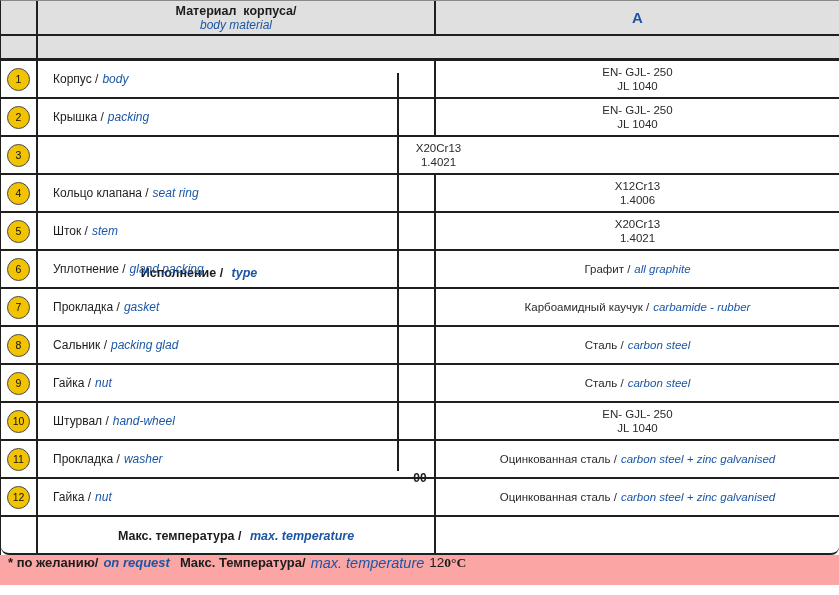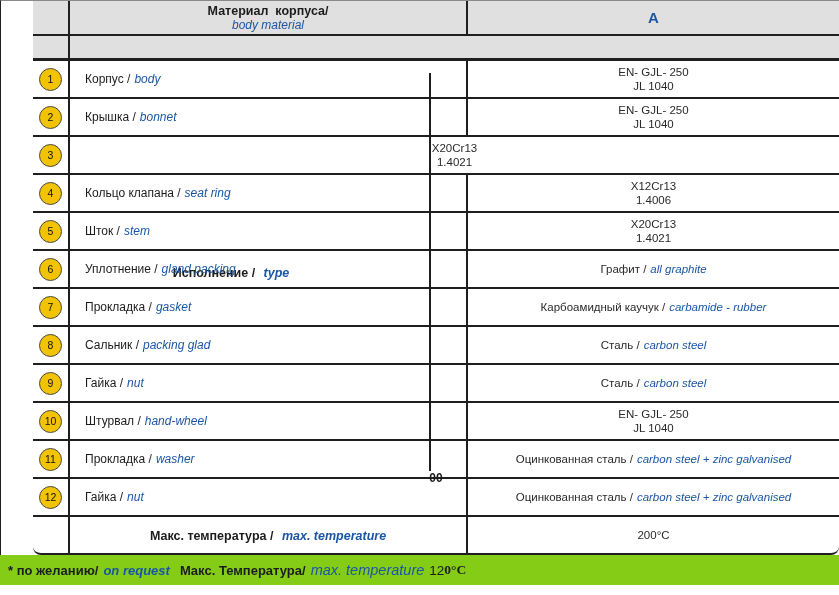--- a/index.html
+++ b/index.html
@@ -1,21 +1,21 @@
 <!DOCTYPE html>
 <html><head>
 <meta charset="utf-8">
 <style>
   * { box-sizing: border-box; margin: 0; padding: 0; }
   html, body { width: 839px; height: 595px; background: #ffffff;
     font-family: "Liberation Sans", sans-serif; color: #1c1c1c; overflow: hidden; }
 
   .spec-table { width: 839px; border-left: 1px solid #1f1f1f; border-top: 1px solid #8a8a8a; }
 
-  .row { display: flex; align-items: stretch; border-bottom: 2px solid #1f1f1f; background: #ffffff; margin-left: 32px; }
+  .row { display: flex; align-items: stretch; border-bottom: 2px solid #1f1f1f; background: #ffffff; }
   .row.header { background: #e0e0e0; }
   .row.header-1 { height: 35px; }
   .row.header-2 { height: 25px; border-bottom-width: 3px; flex-direction: column; }
   .row.body-row { height: 38px; }
   .row.footer-row { height: 38px; border-radius: 8px; }
 
   .col-badge { flex: 0 0 37px; width: 37px; border-right: 2px solid #1f1f1f;
     display: flex; align-items: center; justify-content: center; }
   .col-name { flex: 0 0 398px; width: 398px; border-right: 2px solid #1f1f1f;
     display: flex; align-items: center; padding-left: 15px; }
@@ -39,21 +39,21 @@
   .type-value { font-weight: bold; font-size: 12px; color: #1c1c1c; }
 
   .val-line { display: block; font-size: 11.5px; line-height: 14px; color: #2a2a2a; }
   .val-bilingual { font-size: 11.5px; line-height: 14px; color: #2a2a2a; }
   .val-bilingual .en { font-size: 11.5px; }
 
   .footer-ru { font-weight: bold; font-size: 12.5px; }
   .footer-en { font-weight: bold; font-size: 12.5px; color: #1b56a4; font-style: italic; margin-left: 4px; }
   .footer-value { font-size: 11.5px; color: #2a2a2a; }
 
-  .footnote { height: 30px; display: flex; align-items: center; padding-left: 8px; background: #84cc16; }
+  .footnote { height: 30px; display: flex; padding-left: 8px; background: #fca5a5; }
   .fn-star-ru { font-weight: bold; font-size: 13px; color: #1c1c1c; }
   .fn-on-request { font-weight: bold; font-style: italic; font-size: 13px; color: #1b56a4; margin-left: 5px; }
   .fn-max-ru { font-weight: bold; font-size: 13px; color: #1c1c1c; margin-left: 10px; }
   .fn-max-en { font-style: italic; font-size: 14.5px; color: #1b56a4; margin-left: 5px; }
   .fn-temp-reg { font-size: 13.5px; color: #1c1c1c; margin-left: 5px; }
   .fn-temp-bold { font-size: 13.5px; font-weight: bold; color: #1c1c1c; font-family: Liberation Serif, serif; }
 </style>
 </head>
 <body>
 
@@ -98,21 +98,21 @@
       <span class="val-line">JL 1040</span>
     </div>
   </div>
 
   <div class="row body-row">
     <div class="col-badge">
       <div class="badge">2</div>
     </div>
     <div class="col-name">
       <span class="ru">Крышка /</span>
-      <span class="en">bonnet</span>
+      <span class="en">packing</span>
     </div>
     <div class="col-value">
       <span class="val-line">EN- GJL- 250</span>
       <span class="val-line">JL 1040</span>
     </div>
   </div>
 
   <div class="row body-row">
     <div class="col-badge">
       <div class="badge">3</div>
@@ -243,23 +243,20 @@
     </div>
   </div>
 
   <div class="row footer-row">
     <div class="col-badge"></div>
     <div class="col-name centered">
       <div>
         <span class="footer-ru">Макс. температура /</span>
         <span class="footer-en">max. temperature</span>
       </div>
-    </div>
-    <div class="col-value">
-      <span class="footer-value">200°С</span>
     </div>
   </div>
 
 </div>
 
 <div class="footnote">
   <span class="fn-star-ru">* по желанию/</span>
   <span class="fn-on-request">on request</span>
   <span class="fn-max-ru">Макс. Температура/</span>
   <span class="fn-max-en">max. temperature</span>

